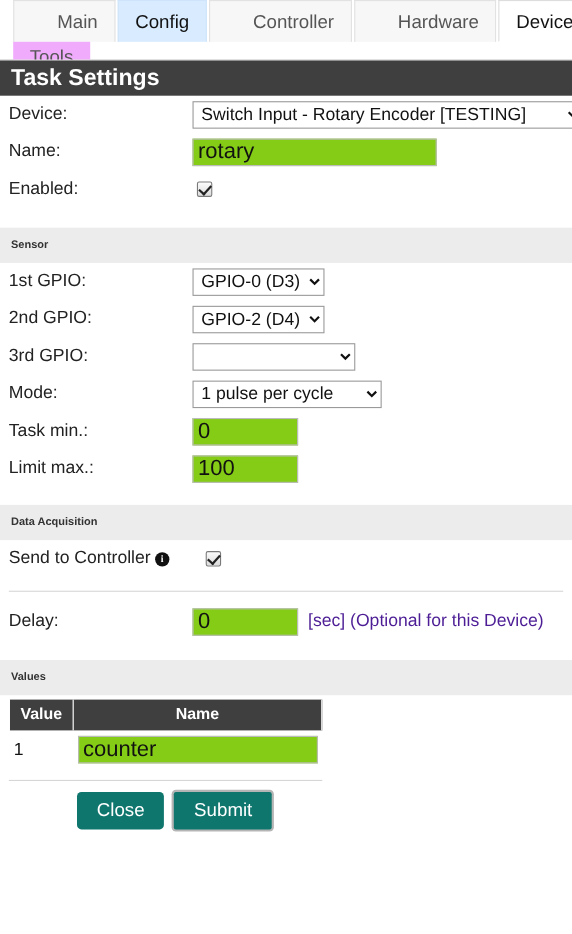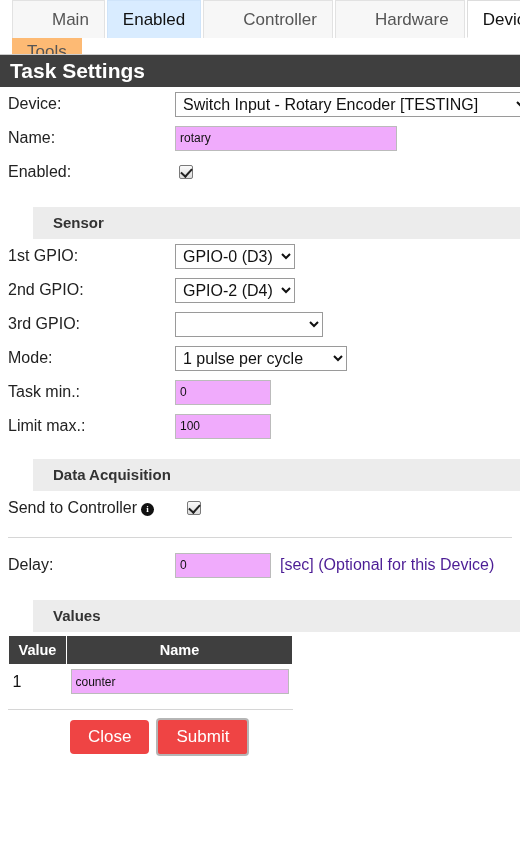--- a/index.html
+++ b/index.html
@@ -56,21 +56,21 @@
   .tab.plain { background:#f7f7f7;padding-left:39px; }
   .tab-row2 {
     position: absolute;
     left: 12px;
     top: 38px;
     height: 28px;
     line-height: 28px;
     padding: 0 15px;
     font-size: 17px;
     color: #555555;
-    background: #fdba74;
+    background: #f0abfc;
     white-space: nowrap;
   }
 
   
   .content {
     position: relative;
     width: 520px;
     padding: 0;
   }
 
@@ -80,48 +80,47 @@
     color: #ffffff;
     font-size: 21px;
     font-weight: bold;
     padding: 6px 10px;
     line-height: 20px;
   }
   
   .section-light {
     background: #ececec;
     color: #333333;
-    font-size: 15px;
+    font-size: 10px;
     font-weight: bold;
-    padding: 6px 20px;
+    padding: 6px 10px;
     line-height: 20px;
-    margin-left: 33px;
   }
 
   .form-row {
     display: flex;
     align-items: center;
     min-height: 34px;
     padding: 0 0 0 8px;
   }
   .form-label {
     width: 167px;
     flex: 0 0 167px;
     font-size: 16px;
     color: #222222;
     line-height: 20px;
   }
   .form-field { flex: 1 1 auto; display: flex; align-items: center; }
 
   input[type="text"] {
     font-family: "Liberation Sans", sans-serif;
-    font-size: 12px;
+    font-size: 20px;
     color: #111111;
     border: 1px solid #bbbbbb;
-    background: #f0abfc;
+    background: #84cc16;
     height: 25px;
     padding: 1px 4px;
     outline: none;
   }
   select {
     font-family: "Liberation Sans", sans-serif;
     font-size: 16px;
     color: #111111;
     border: 1px solid #9a9a9a;
     background: #ffffff;
@@ -218,40 +217,40 @@
     display: flex;
     justify-content: flex-start;
     padding-left: 70px;
     gap: 9px;
     margin-top: 10px;
   }
   .btn {
     font-family: "Liberation Sans", sans-serif;
     font-size: 17px;
     color: #ffffff;
-    background: #ef4444;
+    background: #0f766e;
     border: none;
     border-radius: 4px;
     padding: 7px 18px 8px 18px;
     cursor: pointer;
     line-height: 19px;
   }
   .btn.focused {
     border-radius: 2px;
     box-shadow: 0 0 0 2px #b5b5b5;
     padding: 7px 18px 8px 18px;
   }
 </style>
 </head>
 <body>
 
 <div class="navbar">
   <div class="tabs">
     <div class="tab plain">Main</div>
-    <div class="tab hovered">Enabled</div>
+    <div class="tab hovered">Config</div>
     <div class="tab plain">Controller</div>
     <div class="tab plain">Hardware</div>
     <div class="tab active">Devices</div>
   </div>
   <div class="tab-row2">Tools</div>
 </div>
 
 <div class="content">
 
   <div class="section-dark">Task Settings</div>

